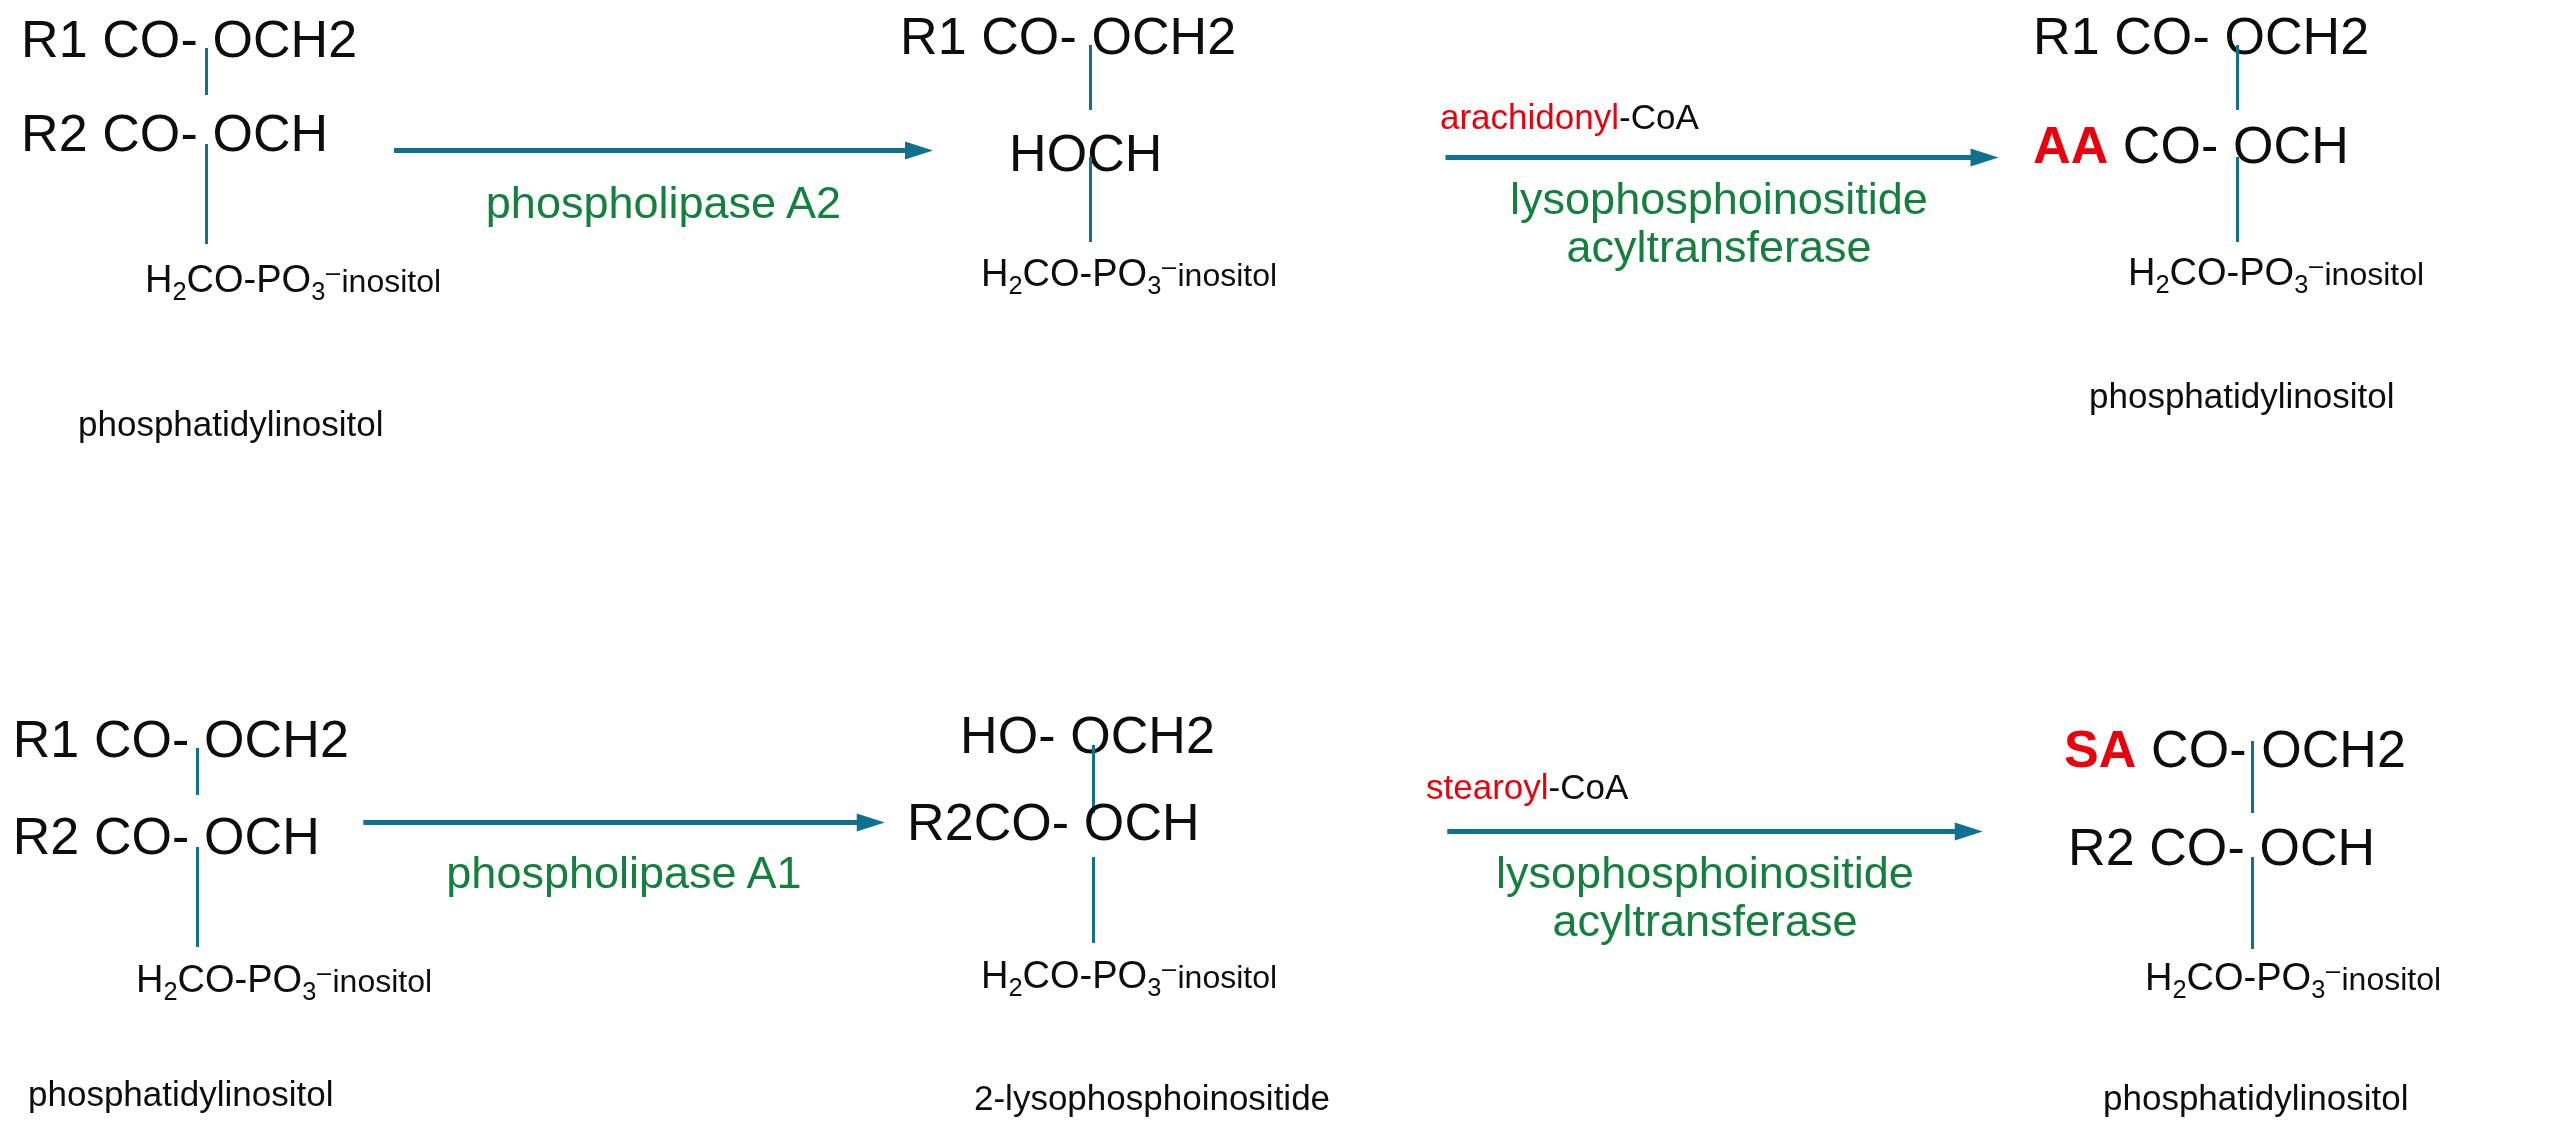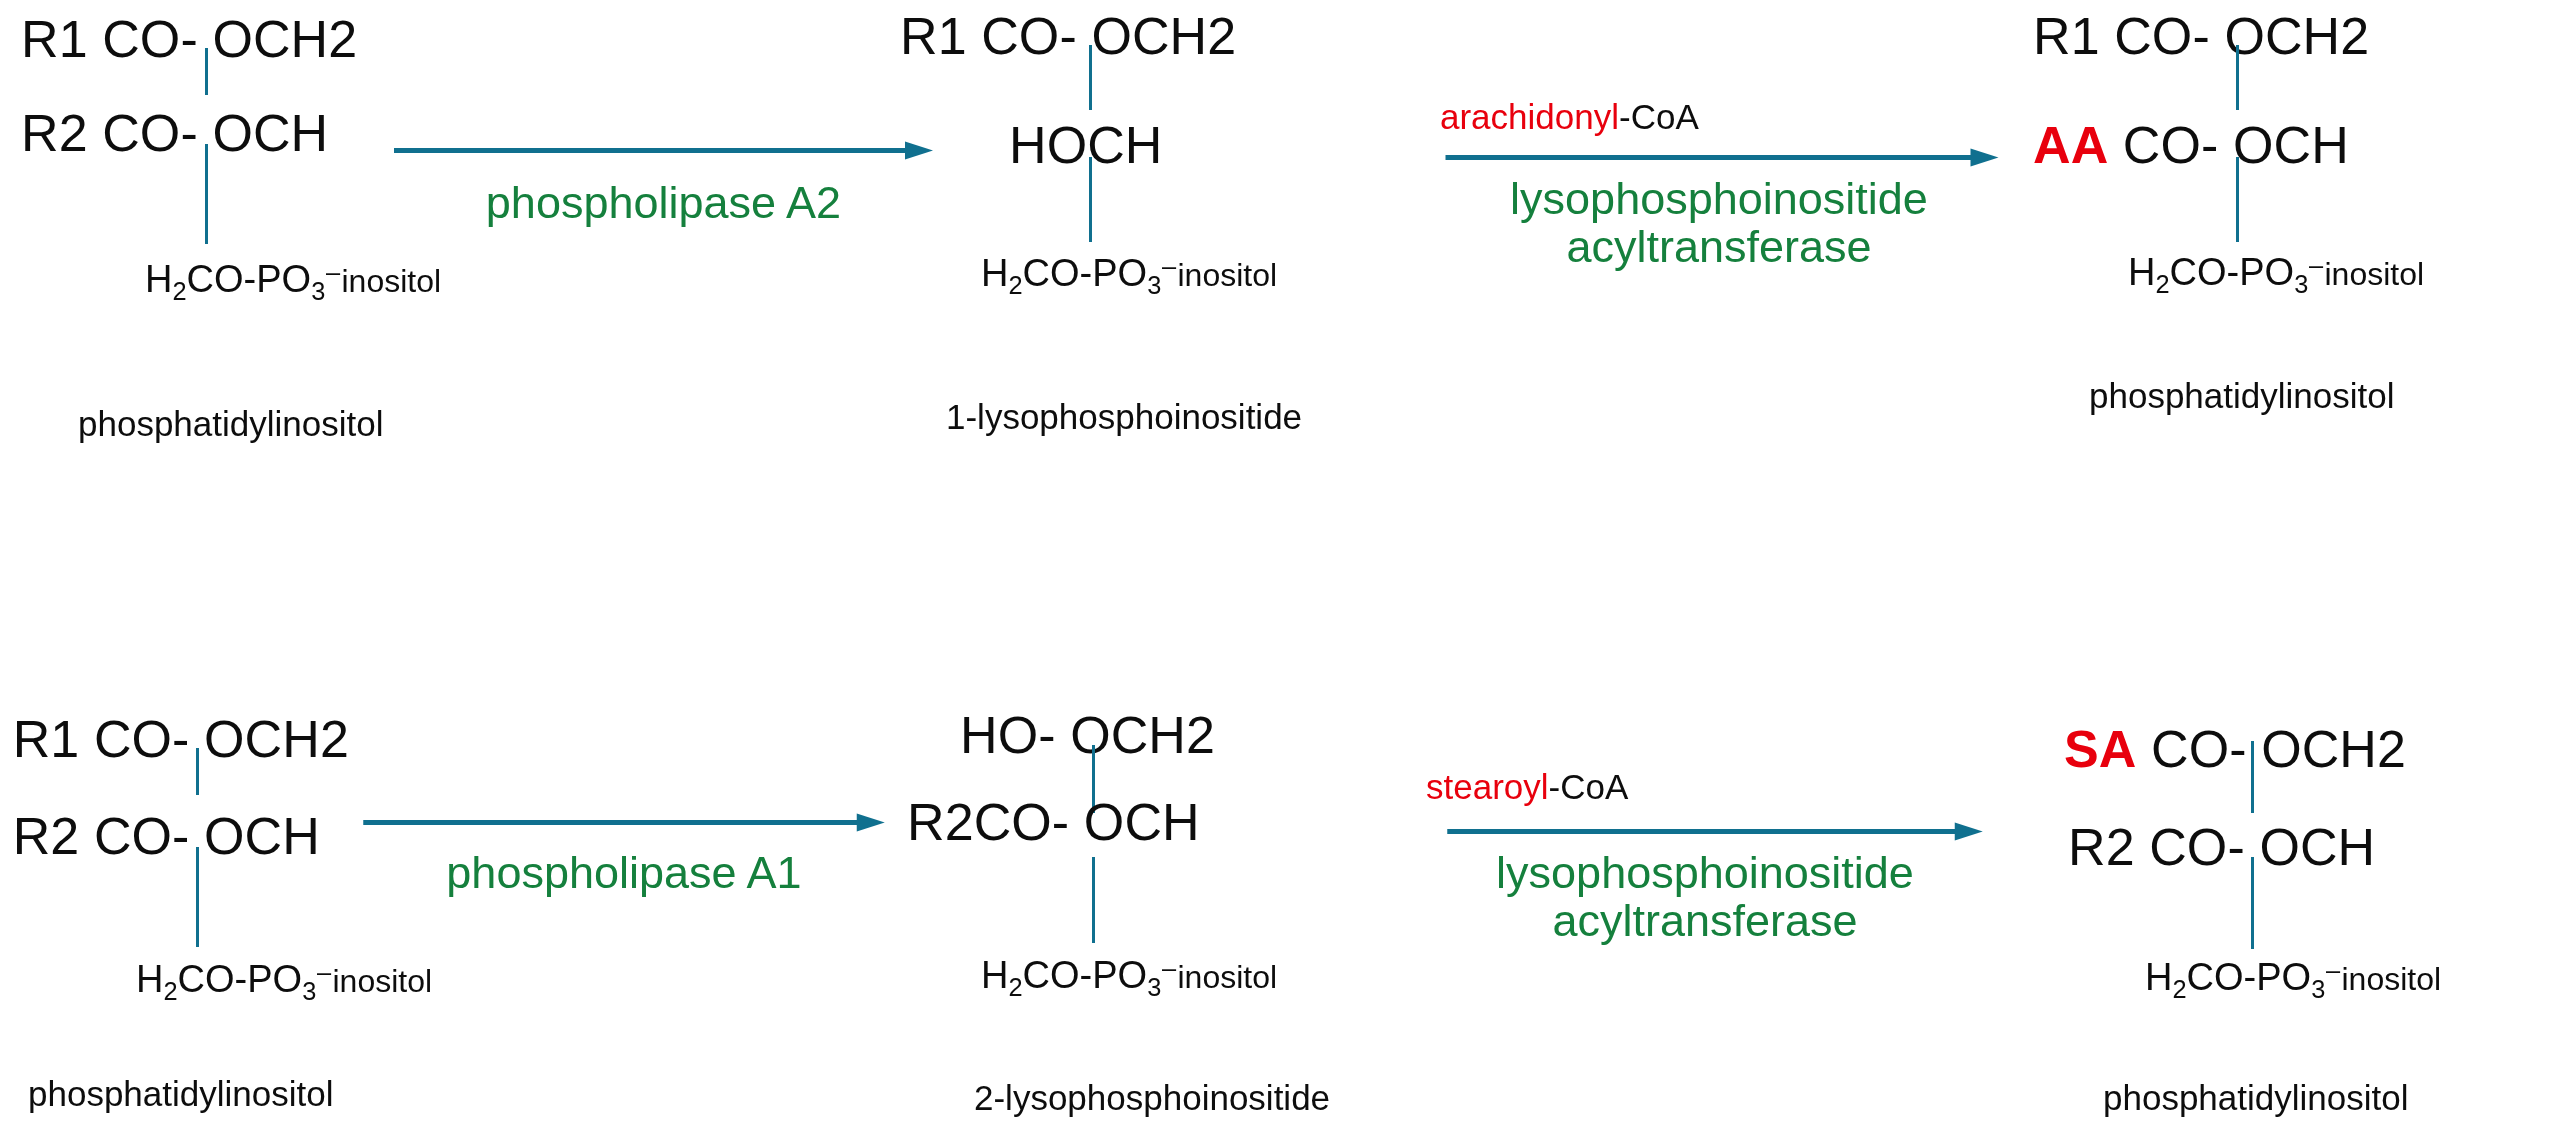--- a/index.html
+++ b/index.html
@@ -118,29 +118,28 @@
       <line x1="0" y1="15" x2="735" y2="15" stroke="#10708f" stroke-width="7"></line>
       <polygon points="730,2 770,15 730,28" fill="#10708f"></polygon>
     </svg>
   </div>
   <div class="abs enzyme-label" style="left:392px; top:180px; width:543px;">phospholipase A2</div>
 
   <div class="abs struct-line" style="left:900px; top:10px;">R1 CO- OCH2</div>
 
   <div class="bond" style="left:1089px; top:45px; height:65px;"></div>
 
-  <div class="abs struct-line" style="left:1009px; top:119px;text-align:center;">HOCH</div>
+  <div class="abs struct-line" style="left:1009px; top:127px;text-align:center;">HOCH</div>
 
   <div class="bond" style="left:1089px; top:157px; height:85px;"></div>
 
   <div class="abs phos-line" style="left:981px; top:254px;">
     <span>H</span><span class="sub">2</span><span>CO-PO</span><span class="sub">3</span><span class="sup">–</span><span class="tail">inositol</span>
   </div>
 
-  <div class="abs caption" style="left:946px; top:399px;">1-lysophosphoinositide</div>
 
   <div class="abs cofactor-label" style="left:1440px; top:99px; width:558px;">
     <span class="red">arachidonyl</span><span>-CoA</span>
   </div>
 
   <div class="arrow-wrap" style="left:1443px; top:147px; width:558px;">
     <svg width="558" height="21" viewBox="0 0 790 30" aria-hidden="true">
       <line x1="0" y1="15" x2="755" y2="15" stroke="#10708f" stroke-width="7"></line>
       <polygon points="750,2 790,15 750,28" fill="#10708f"></polygon>
     </svg>

